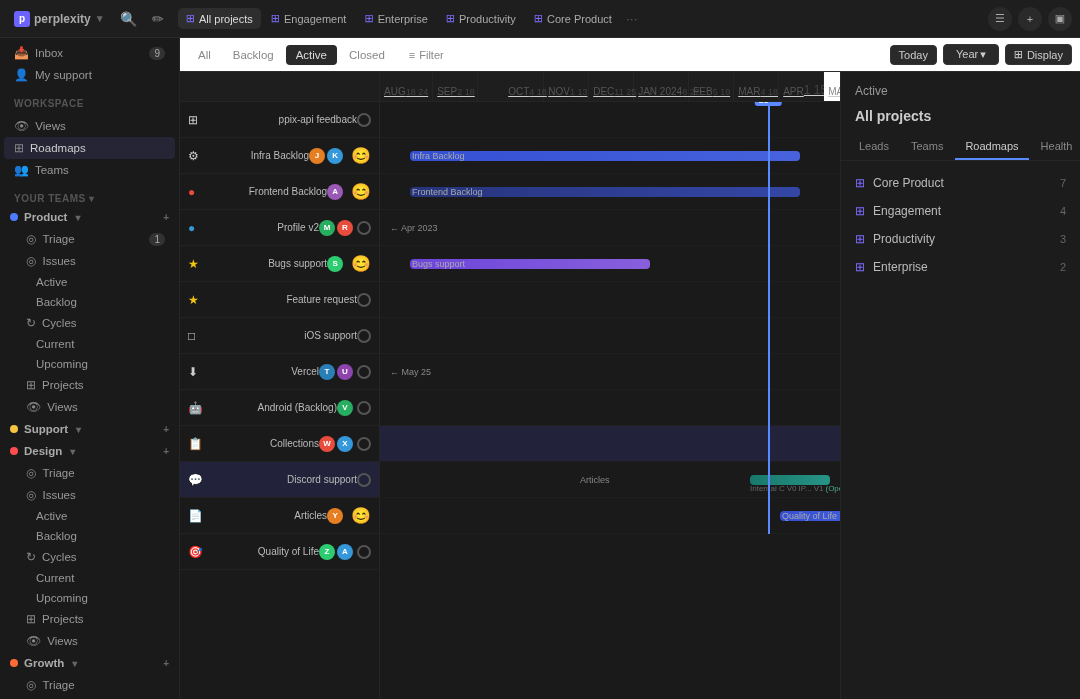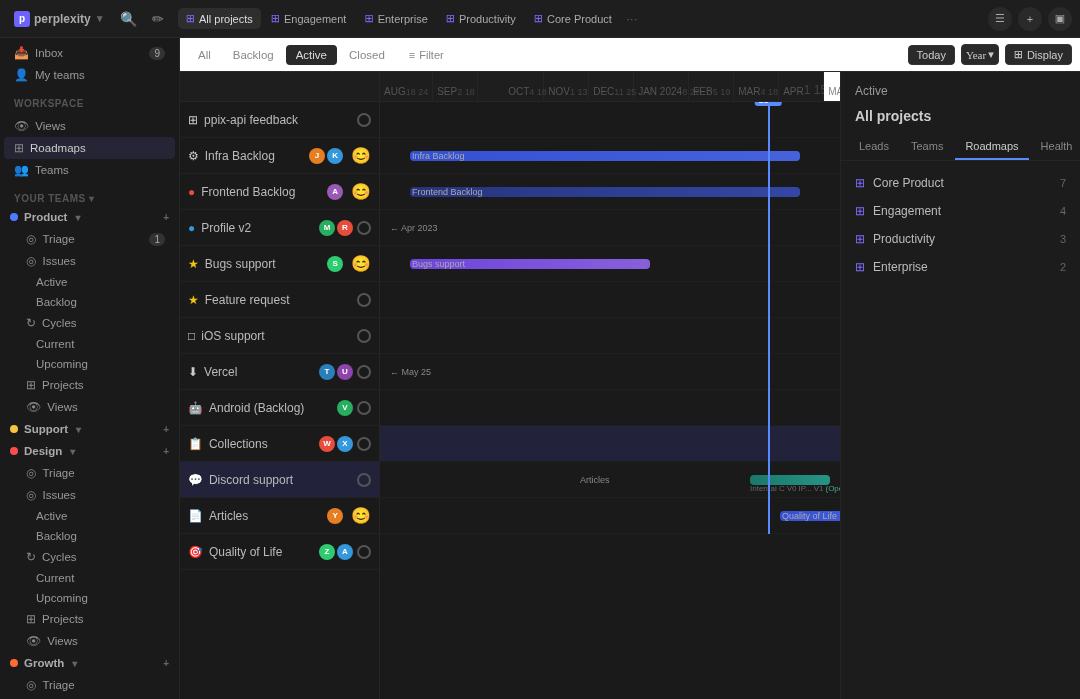--- a/index.html
+++ b/index.html
@@ -141,25 +141,24 @@
     }
     .right-controls {
       margin-left: auto; display: flex; align-items: center; gap: 6px;
     }
     .today-btn {
       padding: 3px 8px; font-size: 11px; color: #ccc;
       background: #2a2a2a; border: 1px solid #333; border-radius: 4px;
       cursor: pointer;
     }
     .year-btn {
-      display: flex; align-items: center; gap: 2px;
-      padding: 3px 4px; font-size: 11px; color: #ccc;
+      display: flex; align-items: flex-start; gap: 2px;
+      padding: 3px 12px; font-size: 11px; color: #ccc;
       background: #2a2a2a; border: 1px solid #333; border-radius: 4px;
       cursor: pointer;
-      font-family: Liberation Serif, serif;
     }
     .display-btn {
       display: flex; align-items: center; gap: 4px;
       padding: 3px 8px; font-size: 11px; color: #ccc;
       background: #2a2a2a; border: 1px solid #333; border-radius: 4px;
       cursor: pointer;
     }
 
     
     .gantt-wrapper {
@@ -180,40 +179,41 @@
       padding: 0 10px; font-size: 11px; color: #666; flex-shrink: 0;
     }
     .gantt-row {
       display: flex; align-items: center;
       padding: 6px 8px; min-height: 36px;
       border-bottom: 1px solid #222;
       cursor: pointer;
     }
     .gantt-row.selected { background: #22223a; }
     .gantt-row-icon { font-size: 12px; margin-right: 6px; flex-shrink: 0; }
-    .gantt-row-label { font-size: 12px; color: #bbb; flex: 1; }
+    .gantt-row-label { font-size: 10px; color: #bbb; flex: 1; text-align: right; }
     .gantt-row-avatars {
       display: flex; gap: 2px; margin-right: 4px;
     }
     .avatar-sm {
       width: 16px; height: 16px; border-radius: 50%;
       font-size: 8px; display: flex; align-items: center;
       justify-content: center; color: white; font-weight: bold;
       flex-shrink: 0;
     }
     .gantt-row-status { margin-left: 4px; flex-shrink: 0; }
     .status-circle {
       width: 14px; height: 14px; border-radius: 50%;
       border: 2px solid #555; display: inline-block;
     }
 
     
     .gantt-timeline {
       flex: 1; overflow-x: auto; overflow-y: auto;
       position: relative;
+      text-decoration: underline;
     }
     .gantt-timeline::-webkit-scrollbar { height: 4px; width: 3px; }
     .gantt-timeline::-webkit-scrollbar-thumb { background: #333; }
     .timeline-header {
       height: 30px; background: #1e1e1e;
       border-bottom: 1px solid #252525;
       display: flex; align-items: center;
       position: sticky; top: 0; z-index: 10;
       white-space: nowrap;
     }
@@ -340,21 +340,21 @@
 
   <div class="sidebar">
     <div class="sidebar-section">
       <div class="sidebar-item">
         <span class="sidebar-icon">📥</span>
         <span>Inbox</span>
         <span class="badge">9</span>
       </div>
       <div class="sidebar-item">
         <span class="sidebar-icon">👤</span>
-        <span>My teams</span>
+        <span>My support</span>
       </div>
     </div>
 
     <div class="sidebar-section-label">Workspace</div>
     <div class="sidebar-section">
       <div class="sidebar-item">
         <span class="sidebar-icon">👁</span>
         <span>Views</span>
       </div>
       <div class="sidebar-item active">

